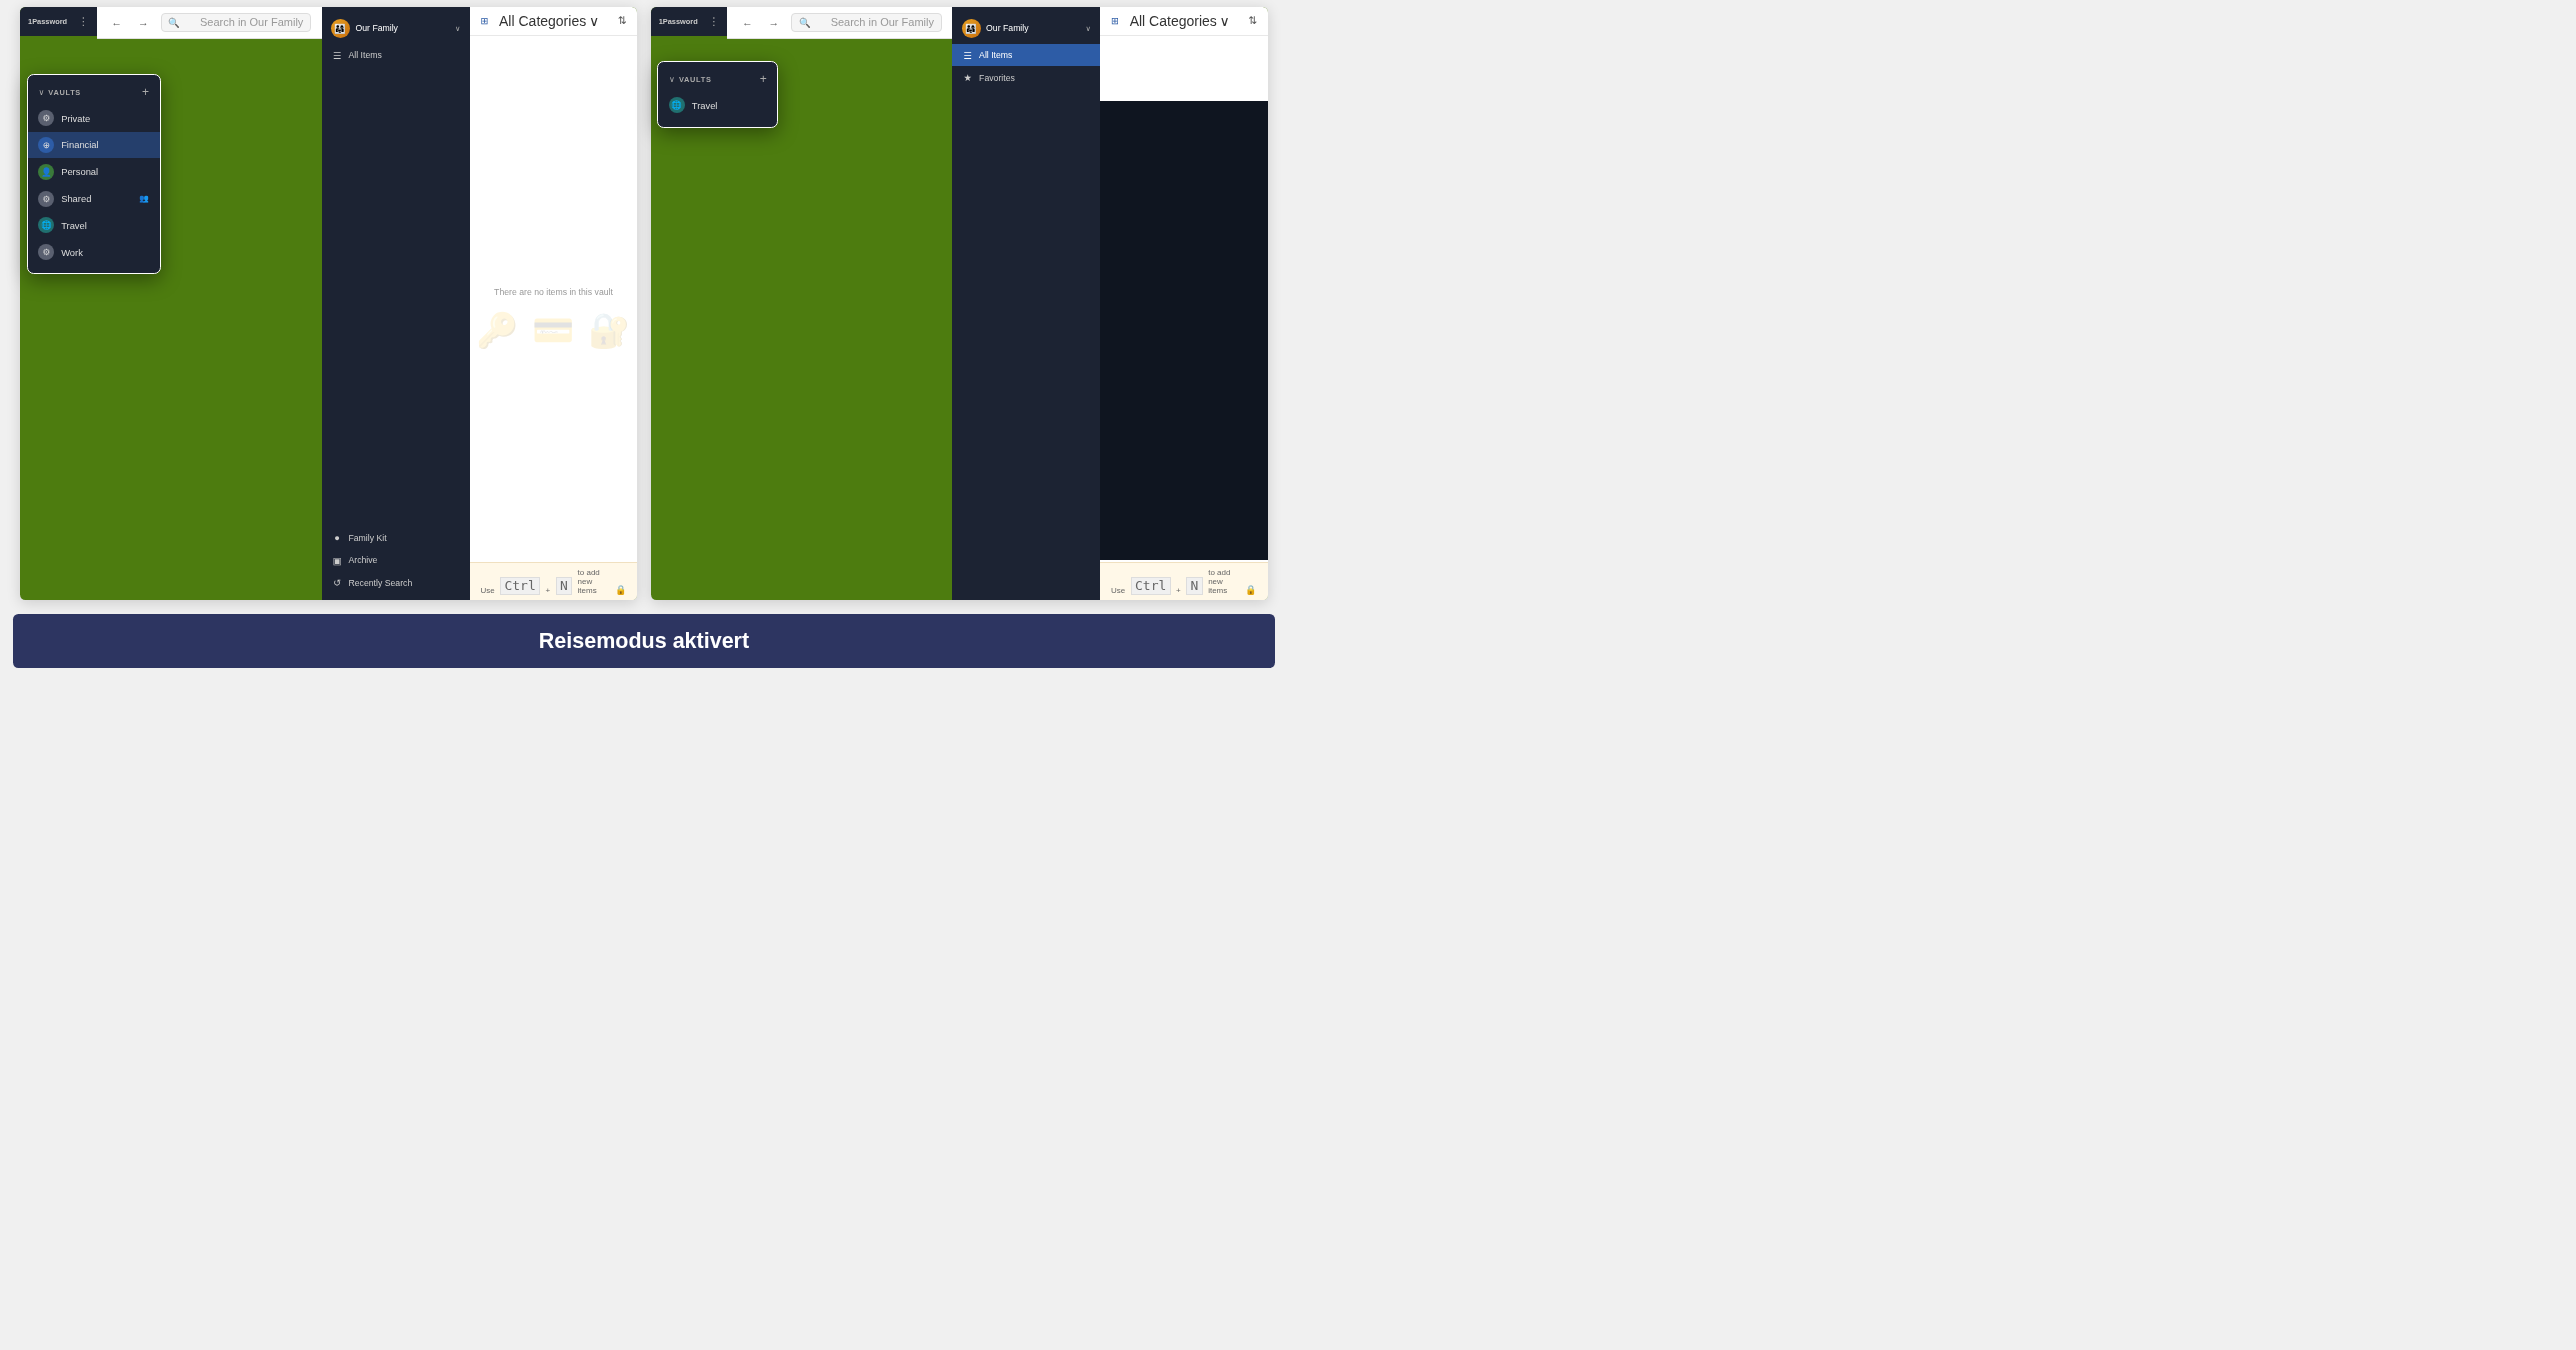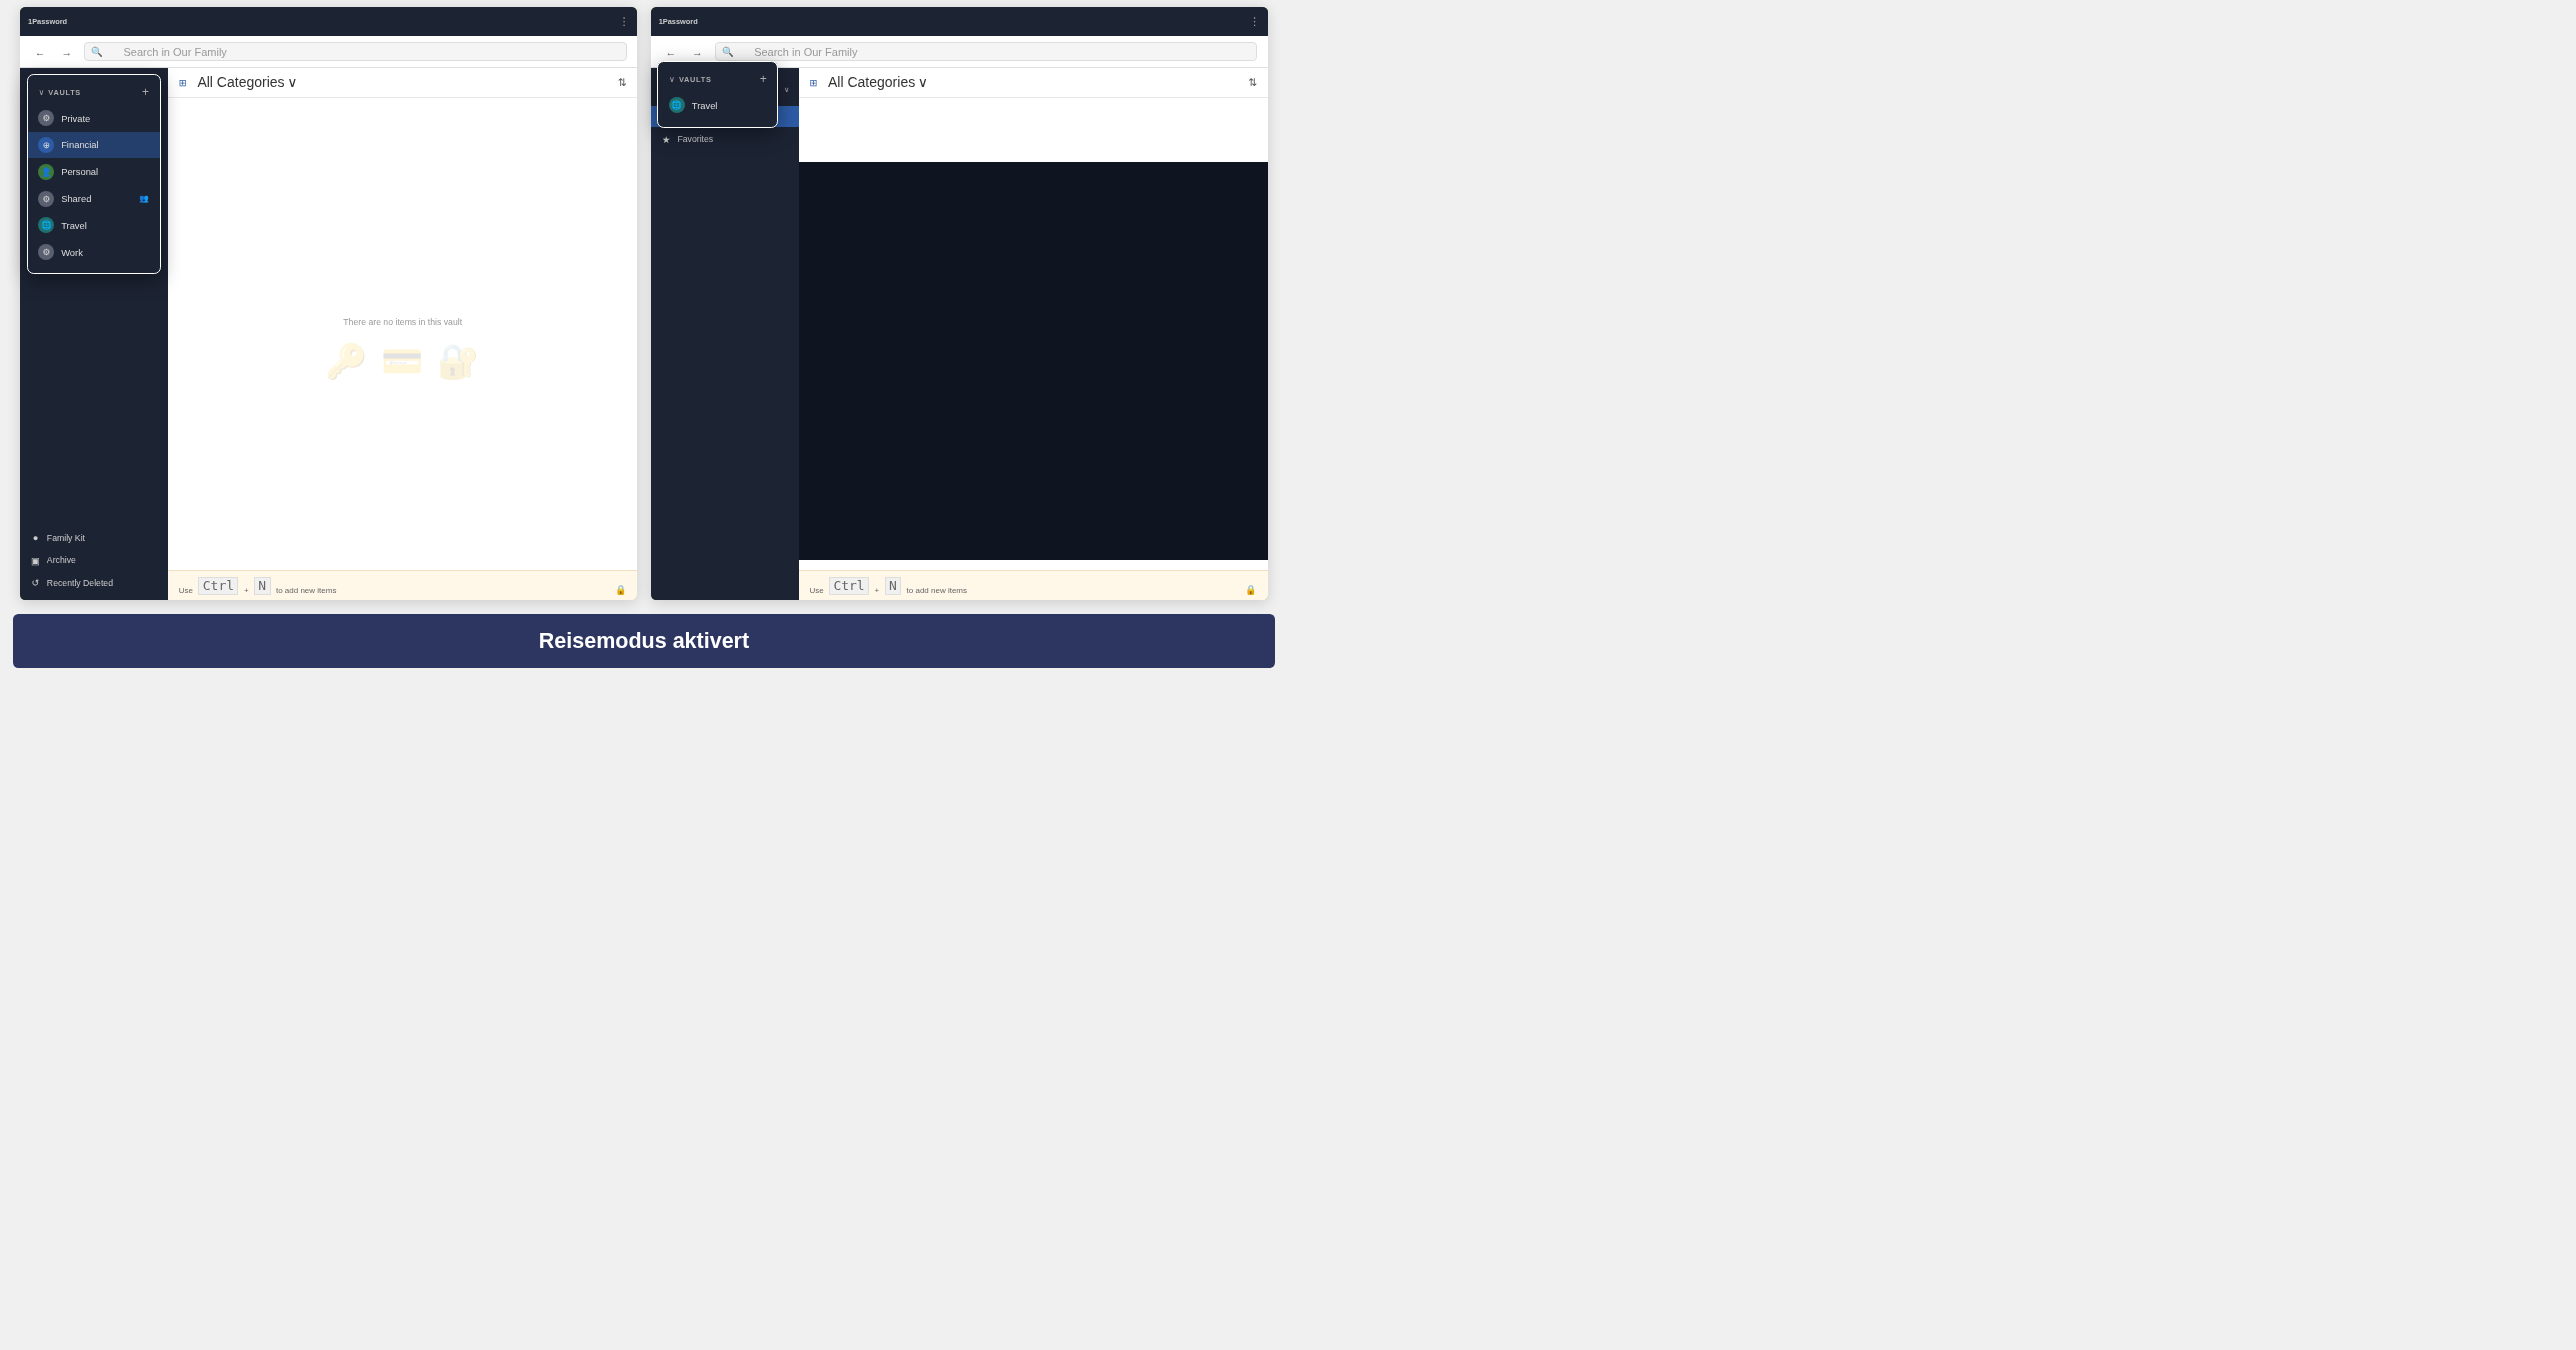--- a/index.html
+++ b/index.html
@@ -28,21 +28,21 @@
       margin: 0 6.7px;
     }
 
     
     .app-window {
       background: #4d7c0f;
       border-radius: 5.4px;
       overflow: hidden;
       box-shadow: 0 2.7px 13.4px rgba(0,0,0,0.15);
       display: flex;
-      flex-direction: column;
+      flex-direction: row;
       flex: 1;
     }
 
     
     .title-bar {
       background: #1c2333;
       display: flex;
       align-items: center;
       padding: 0 8px;
       height: 29.5px;
@@ -439,21 +439,21 @@
           <div class="sidebar-item">
             <span class="sidebar-icon">●</span>
             <span>Family Kit</span>
           </div>
           <div class="sidebar-item">
             <span class="sidebar-icon">▣</span>
             <span>Archive</span>
           </div>
           <div class="sidebar-item">
             <span class="sidebar-icon">↺</span>
-            <span>Recently Deleted</span>
+            <span>Recently Search</span>
           </div>
         </div>
 
         <div class="main-content">
           <div class="category-bar">
             <span class="category-grid-icon">⊞</span>
             <button class="category-btn">
               <span>All Categories</span>
               <span>∨</span>
             </button>

